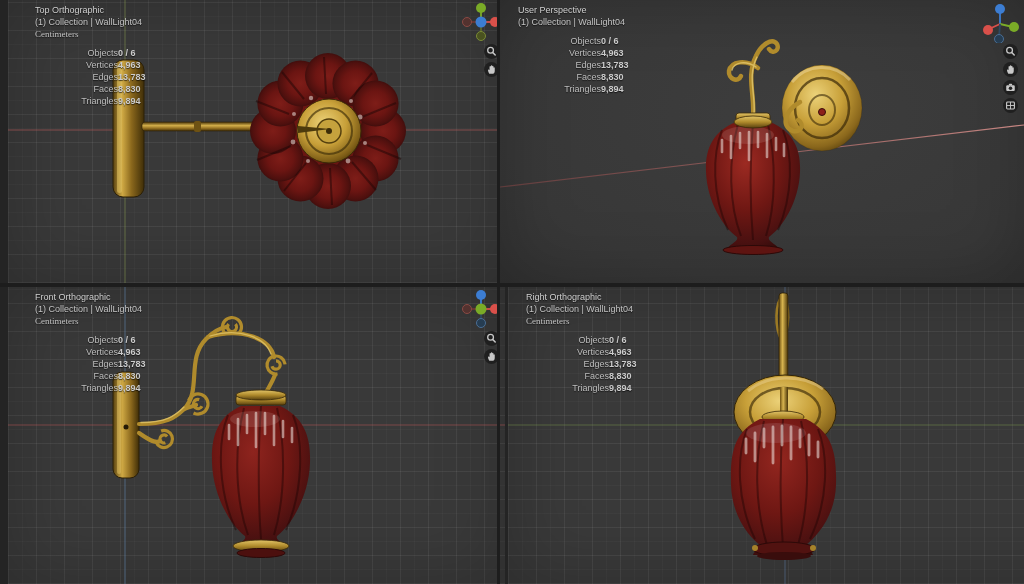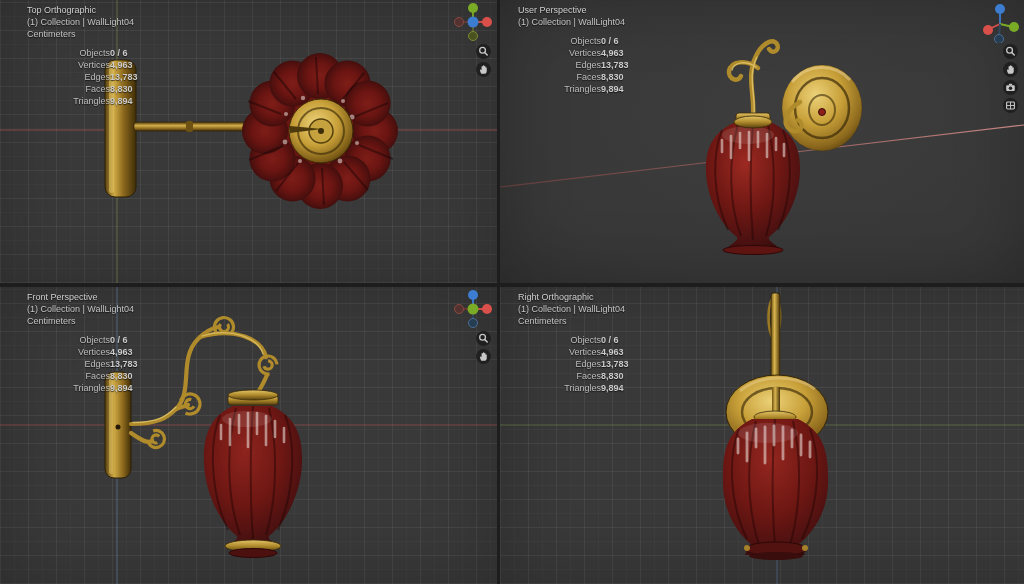--- a/index.html
+++ b/index.html
@@ -3,33 +3,33 @@
 <meta charset="utf-8">
 <style>
   html,body{margin:0;padding:0;background:#1b1b1b;}
   .canvas{position:relative;width:1024px;height:584px;background:#242424;overflow:hidden;
           font-family:"Liberation Sans", sans-serif;}
   .viewport{position:absolute;overflow:hidden;box-shadow:inset 0 0 70px rgba(0,0,0,0.22);}
   .grid{background-color:#393939;background-image:
     repeating-linear-gradient(0deg, rgba(255,255,255,0.022) 0 1px, transparent 1px 14px),
     repeating-linear-gradient(90deg, rgba(255,255,255,0.022) 0 1px, transparent 1px 14px),
     repeating-linear-gradient(0deg, rgba(255,255,255,0.045) 0 1px, transparent 1px 28px),
-    repeating-linear-gradient(90deg, rgba(255,255,255,0.045) 0 1px, transparent 1px 28px);}
+    repeating-linear-gradient(90deg, rgba(255,255,255,0.045) 0 1px, transparent 1px 28px); margin-left: 8px;}
   .plain{background:radial-gradient(ellipse at 55% 40%, #3d3d3d 0%, #383838 70%, #333 100%);}
   #vp-tl{left:0;top:0;width:497px;height:283px;}
   #vp-tr{left:500px;top:0;width:524px;height:283px;}
   #vp-bl{left:0;top:287px;width:497px;height:297px;}
   #vp-br{left:500px;top:287px;width:596px;height:297px;}
   .divider-v{position:absolute;left:497px;top:0;width:3px;height:584px;background:#1d1d1d;}
   .divider-h{position:absolute;left:0;top:283px;width:1024px;height:4px;background:#1d1d1d;}
   .model{position:absolute;left:0;top:0;}
   .overlay-text{position:absolute;top:4px;color:#cfcfcf;font-size:9px;line-height:12px;
     text-shadow:0 1px 1px rgba(0,0,0,0.65);white-space:nowrap;}
   .pad-l{left:27px;} .pad-r{left:18px;}
-  .collection{color:#c3c3c3;} .units{color:#c3c3c3;}
+  .collection{color:#c3c3c3;} .units{color:#c3c3c3;font-family:Liberation Serif, serif;}
   .stats{margin-top:7px;}
   .stat-row{display:flex;text-align:right;}
   .stat-label{width:83px;color:#bdbdbd;}
   .stat-value{color:#cccccc;font-weight:bold;}
   .gizmo{position:absolute;top:1px;right:3px;width:42px;height:42px;}
   .vp-tools{position:absolute;top:44px;right:6px;display:flex;flex-direction:column;gap:3px;}
   .tool{width:15px;height:15px;border-radius:50%;background:rgba(28,28,28,0.85);
         display:flex;align-items:center;justify-content:center;}
   .tool svg{display:block;}
 </style>
@@ -376,21 +376,21 @@
         <line x1="257" y1="126" x2="257" y2="147"></line>
           <line x1="266" y1="129" x2="266" y2="158"></line>
         <line x1="275" y1="134" x2="275" y2="150"></line>
           <line x1="284" y1="141" x2="284" y2="155"></line>
       </g>
       <ellipse cx="247" cy="132" rx="25" ry="8" fill="rgba(255,240,230,0.12)"></ellipse>
       <ellipse cx="253" cy="259" rx="28" ry="6" fill="url(#blGold)" stroke="#3a2a07" stroke-width="0.8"></ellipse>
       <ellipse cx="253" cy="266" rx="24" ry="4.5" fill="#4c100e" stroke="#2c0908" stroke-width="1"></ellipse>
     </svg>
     <div class="overlay-text pad-l">
-      <div>Front Perspective</div>
+      <div>Front Orthographic</div>
       <div class="collection">(1) Collection | WallLight04</div>
       <div class="units">Centimeters</div>
       <div class="stats">
         <div class="stat-row">
             <span class="stat-label">Objects</span>
             <span class="stat-value">0 / 6</span>
           </div>
         <div class="stat-row">
             <span class="stat-label">Vertices</span>
             <span class="stat-value">4,963</span>

